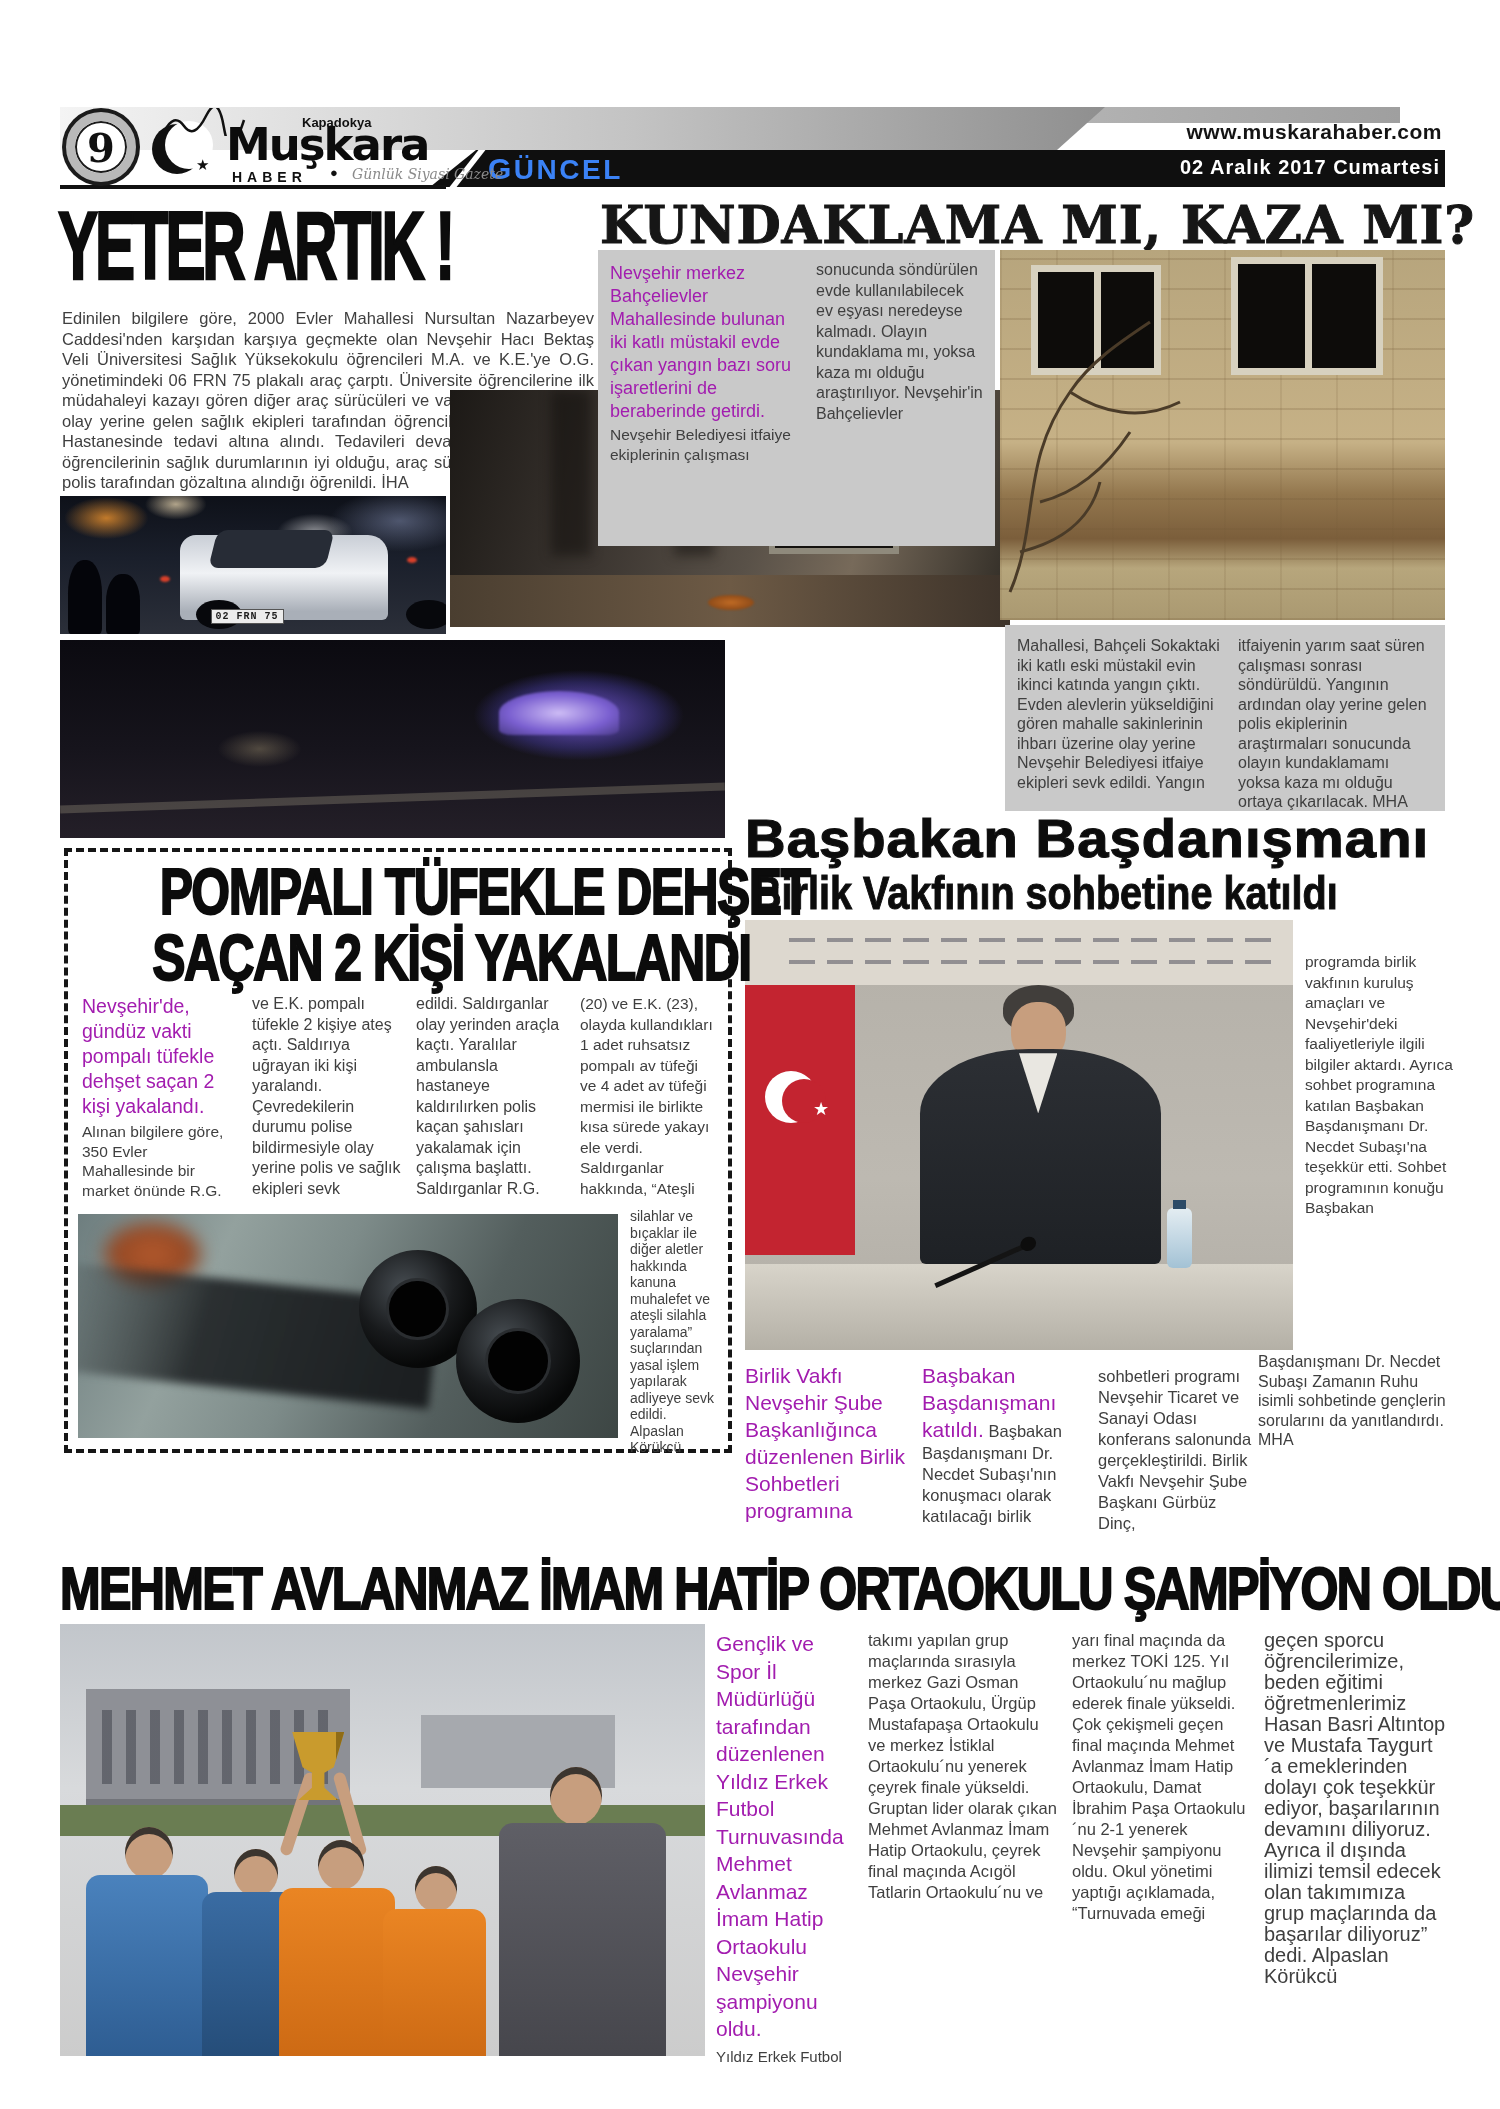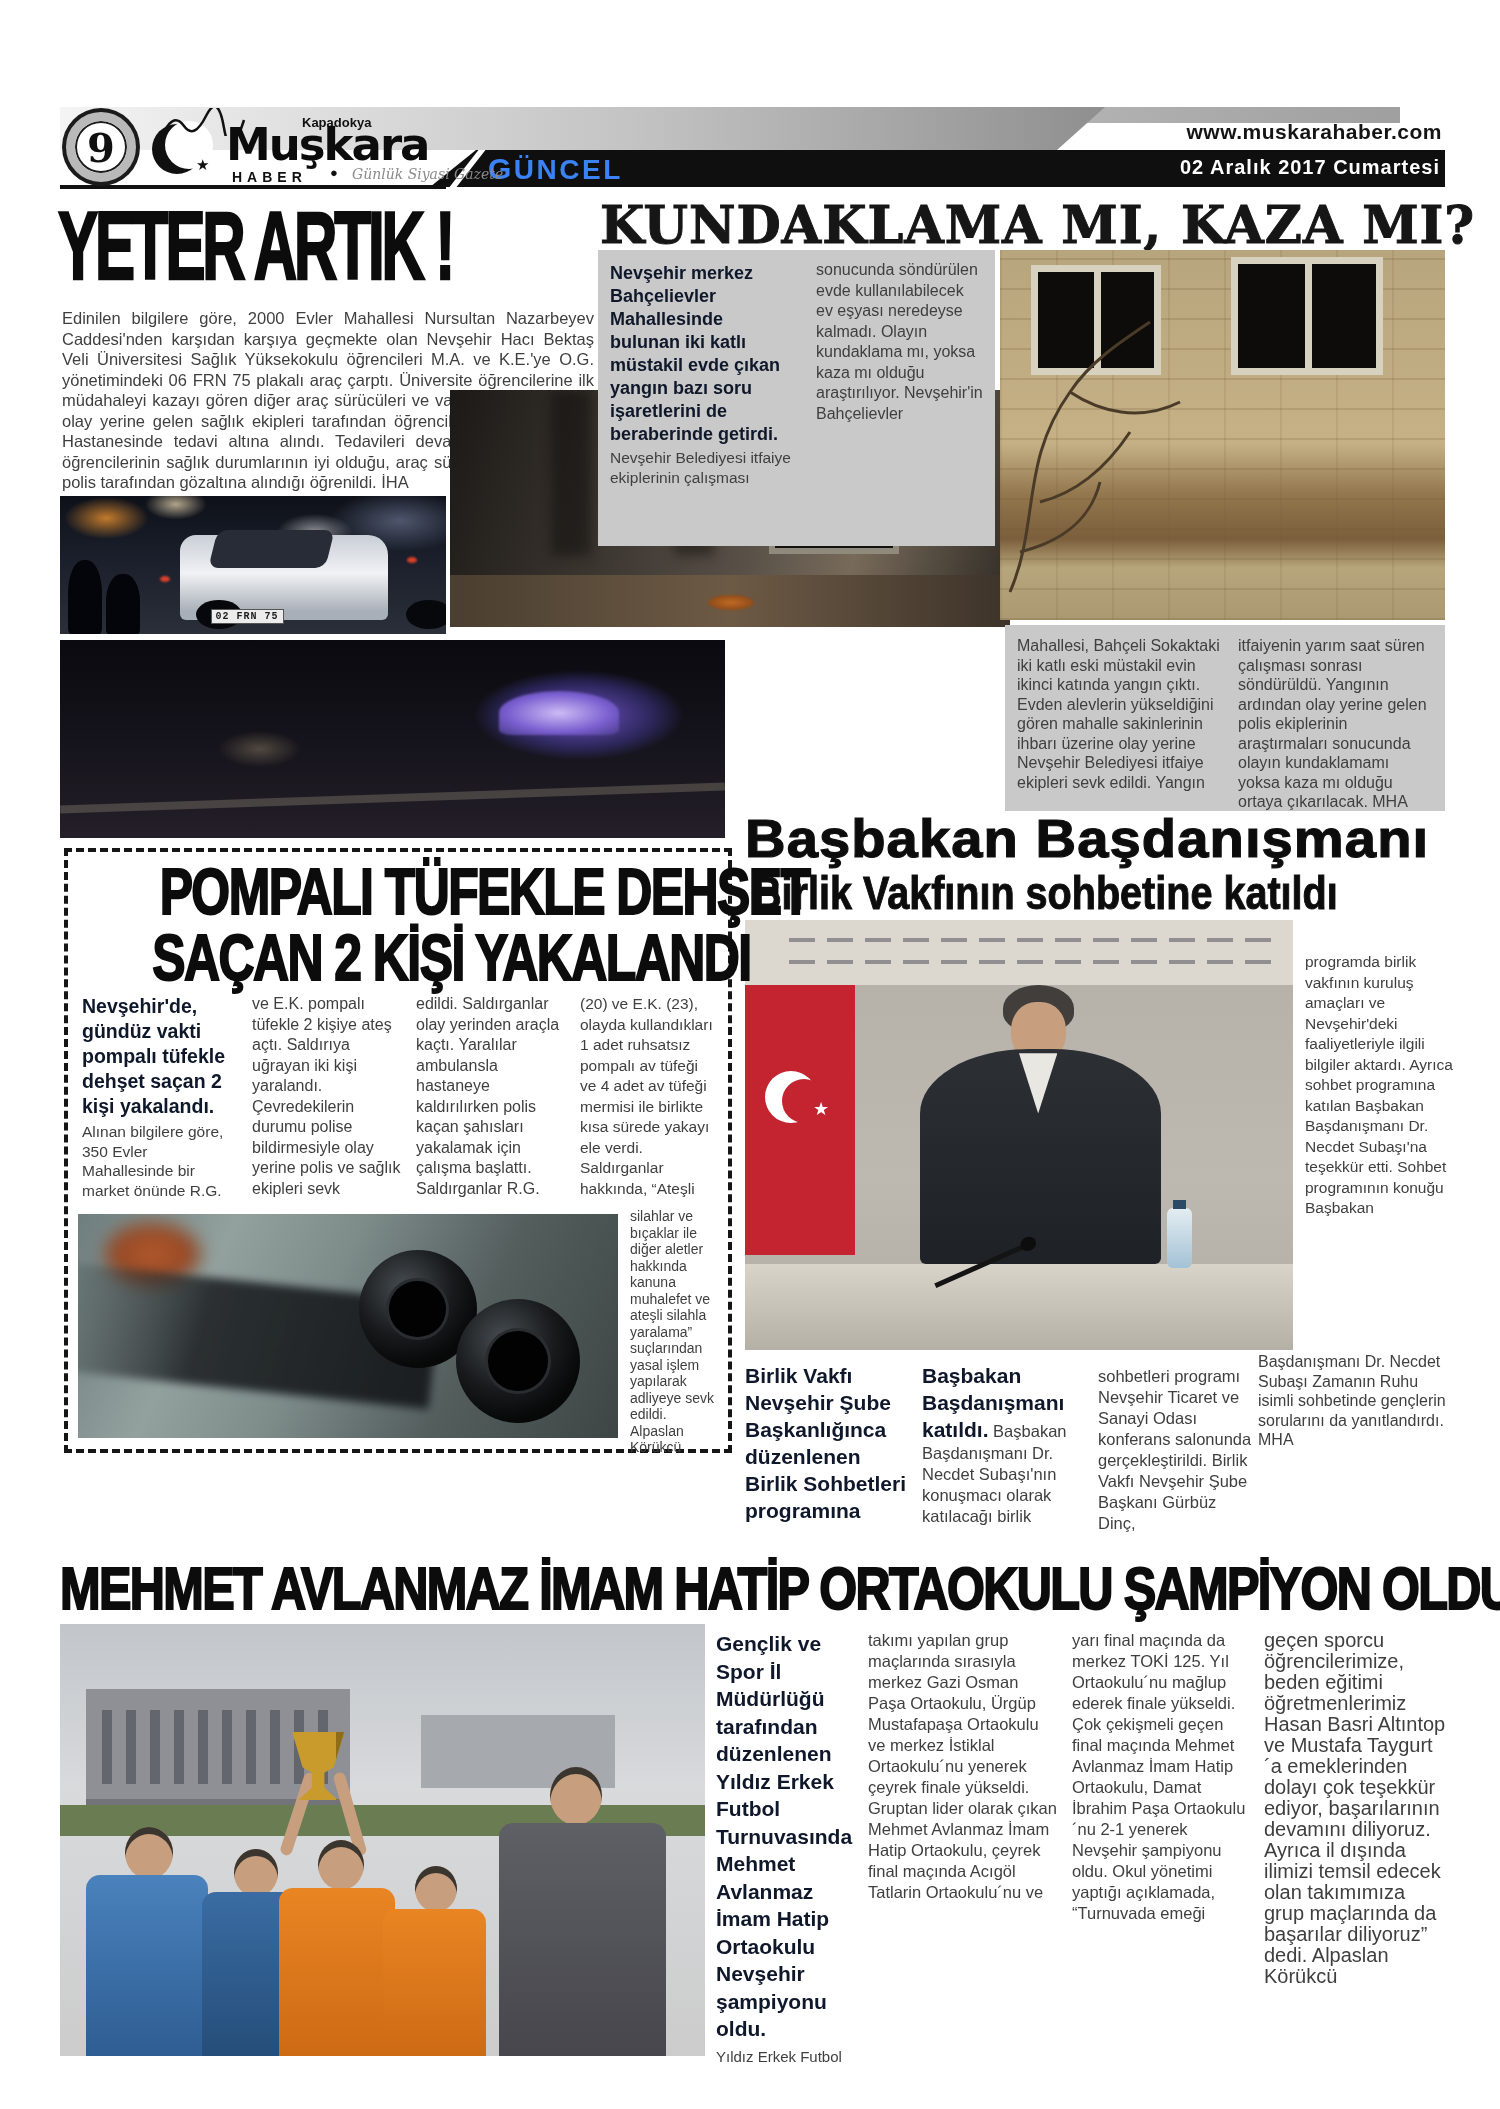--- a/index.html
+++ b/index.html
@@ -59,21 +59,21 @@
   .t-bas2{left:745px;top:866px;width:710px;height:52px;margin-left:8px;}
   .t-bas2 .cond{font-weight:bold;font-size:46px;letter-spacing:0;transform:scale(.86,1);
     -webkit-text-stroke:1px #111;}
   .t-samp{left:60px;top:1554px;width:1392px;height:64px;}
   .t-samp .cond{font-weight:bold;font-size:58px;letter-spacing:-2px;transform:scale(.84,1.02);
     -webkit-text-stroke:2px #0c0c0c;}
 
   
   .body-txt{font-size:16.5px;line-height:20.5px;text-align:justify;color:#3f3f3f;}
   .col{font-size:16px;line-height:20.5px;color:#3f3f3f;}
-  .lead{font-weight:bold;color:#0f172a;}
+  .lead{font-weight:normal;color:#a21caf;}
   .yeter-body{left:62px;top:308px;width:532px;}
   .kund-box1{left:598px;top:250px;width:397px;height:296px;background:#c9c9c9;z-index:3;}
   .kund-c1{position:absolute;left:12px;top:12px;width:182px;}
   .kund-c1 .lead{display:block;font-size:18px;line-height:23px;}
   .kund-c1 .rest{display:block;font-size:15.5px;line-height:20px;margin-top:2px;}
   .kund-c2{position:absolute;left:218px;top:10px;width:168px;}
   .kund-box2{left:1005px;top:625px;width:440px;height:186px;background:#c9c9c9;z-index:3;}
   .kund-c3{position:absolute;left:12px;top:11px;width:206px;line-height:19.5px;}
   .kund-c4{position:absolute;left:233px;top:11px;width:196px;line-height:19.5px;}
 

